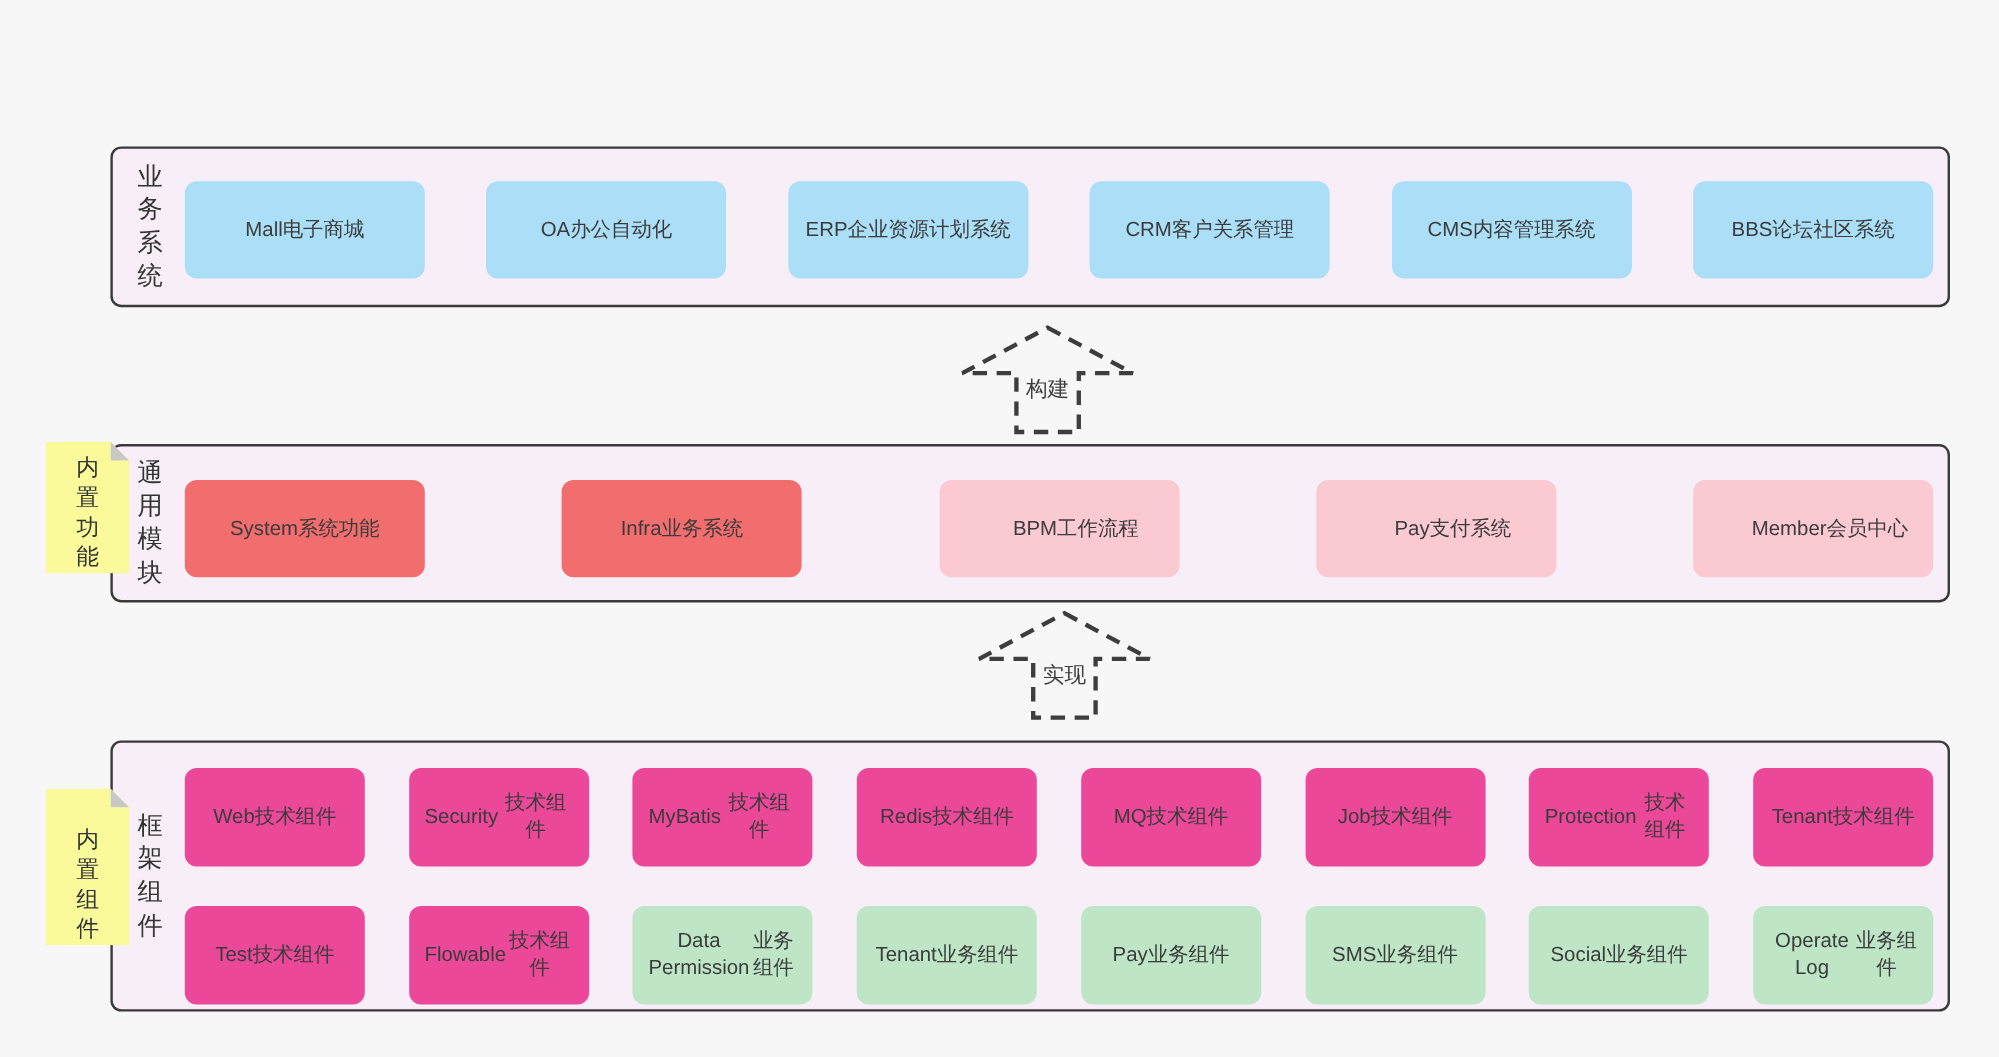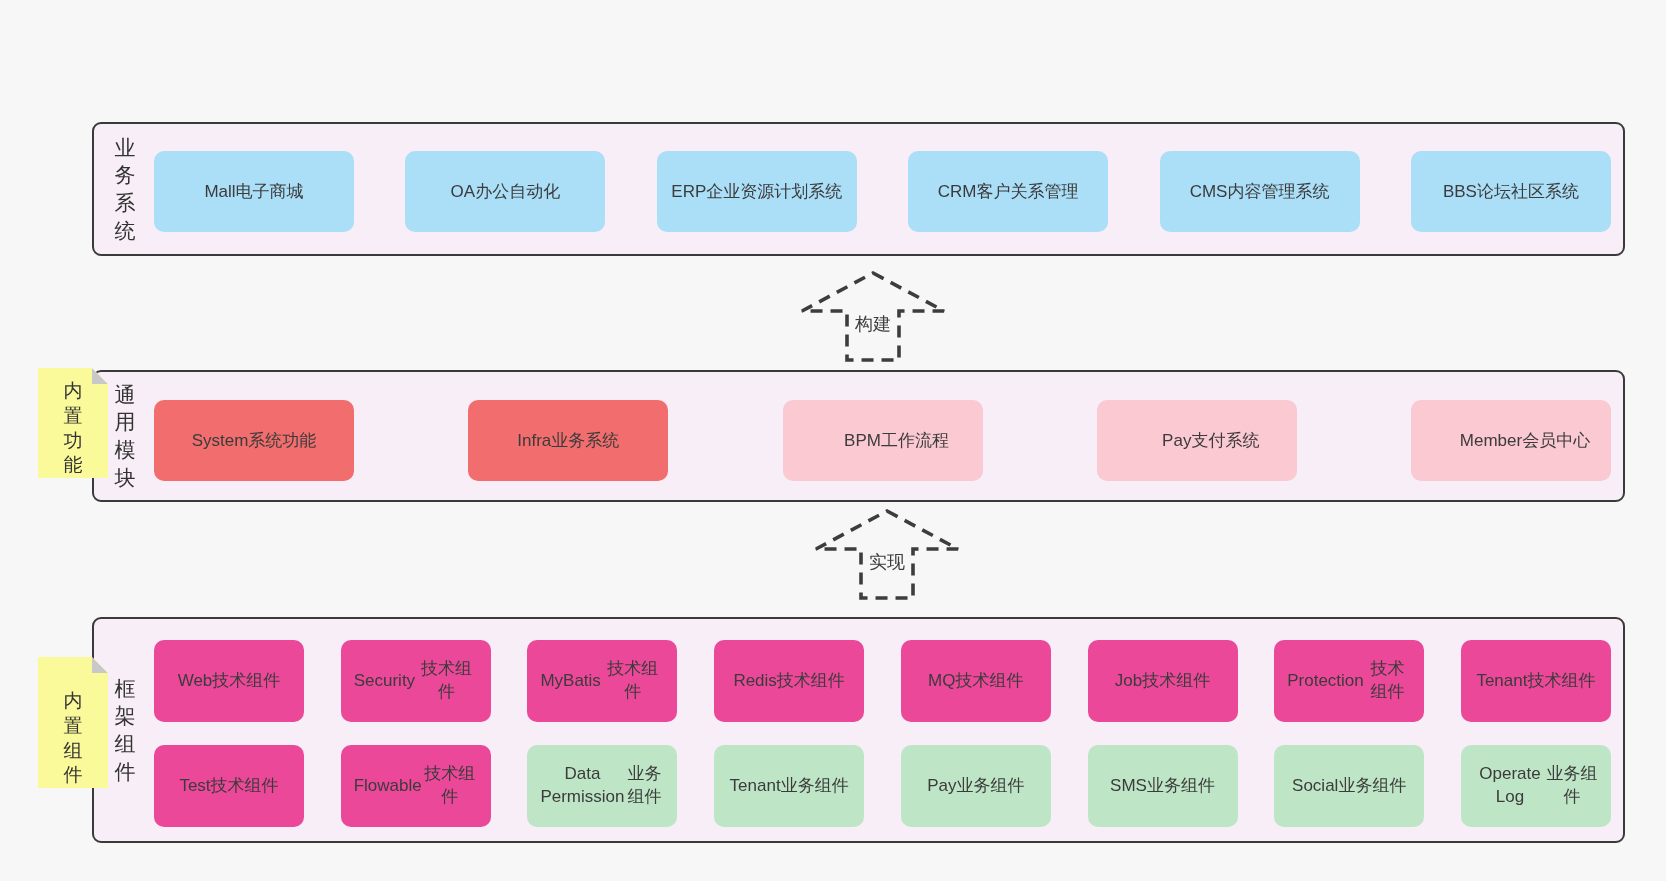--- a/index.html
+++ b/index.html
@@ -25,21 +25,21 @@
     width:1.06em;font-size:21px;line-height:1.32;word-break:break-all;
     text-align:center;color:#333;
   }
   .boxrow{
     position:absolute;left:60px;right:12px;
     display:flex;justify-content:space-between;
   }
   #band1 .boxrow{top:27px;}
   #band2 .boxrow{top:28px;gap:15px;}
   #band3 .row1{top:21px;}
-  #band3 .row2{top:126px;}
+  #band3 .row2{top:136px;}
   .box{
     border-radius:10px;display:flex;flex-direction:row;
     align-items:center;justify-content:center;text-align:center;
     font-size:17px;line-height:1.5;color:#3b3b3b;box-sizing:border-box;
   }
   .wide{width:200px;height:81px;}
   .narrow{width:150px;height:82px;line-height:1.33;padding:0 13px;}
   .blue{background:#abdef7;}
   .red{background:#f26d6d;}
   .pink{background:#fbc9d2;padding-left:28px;}

